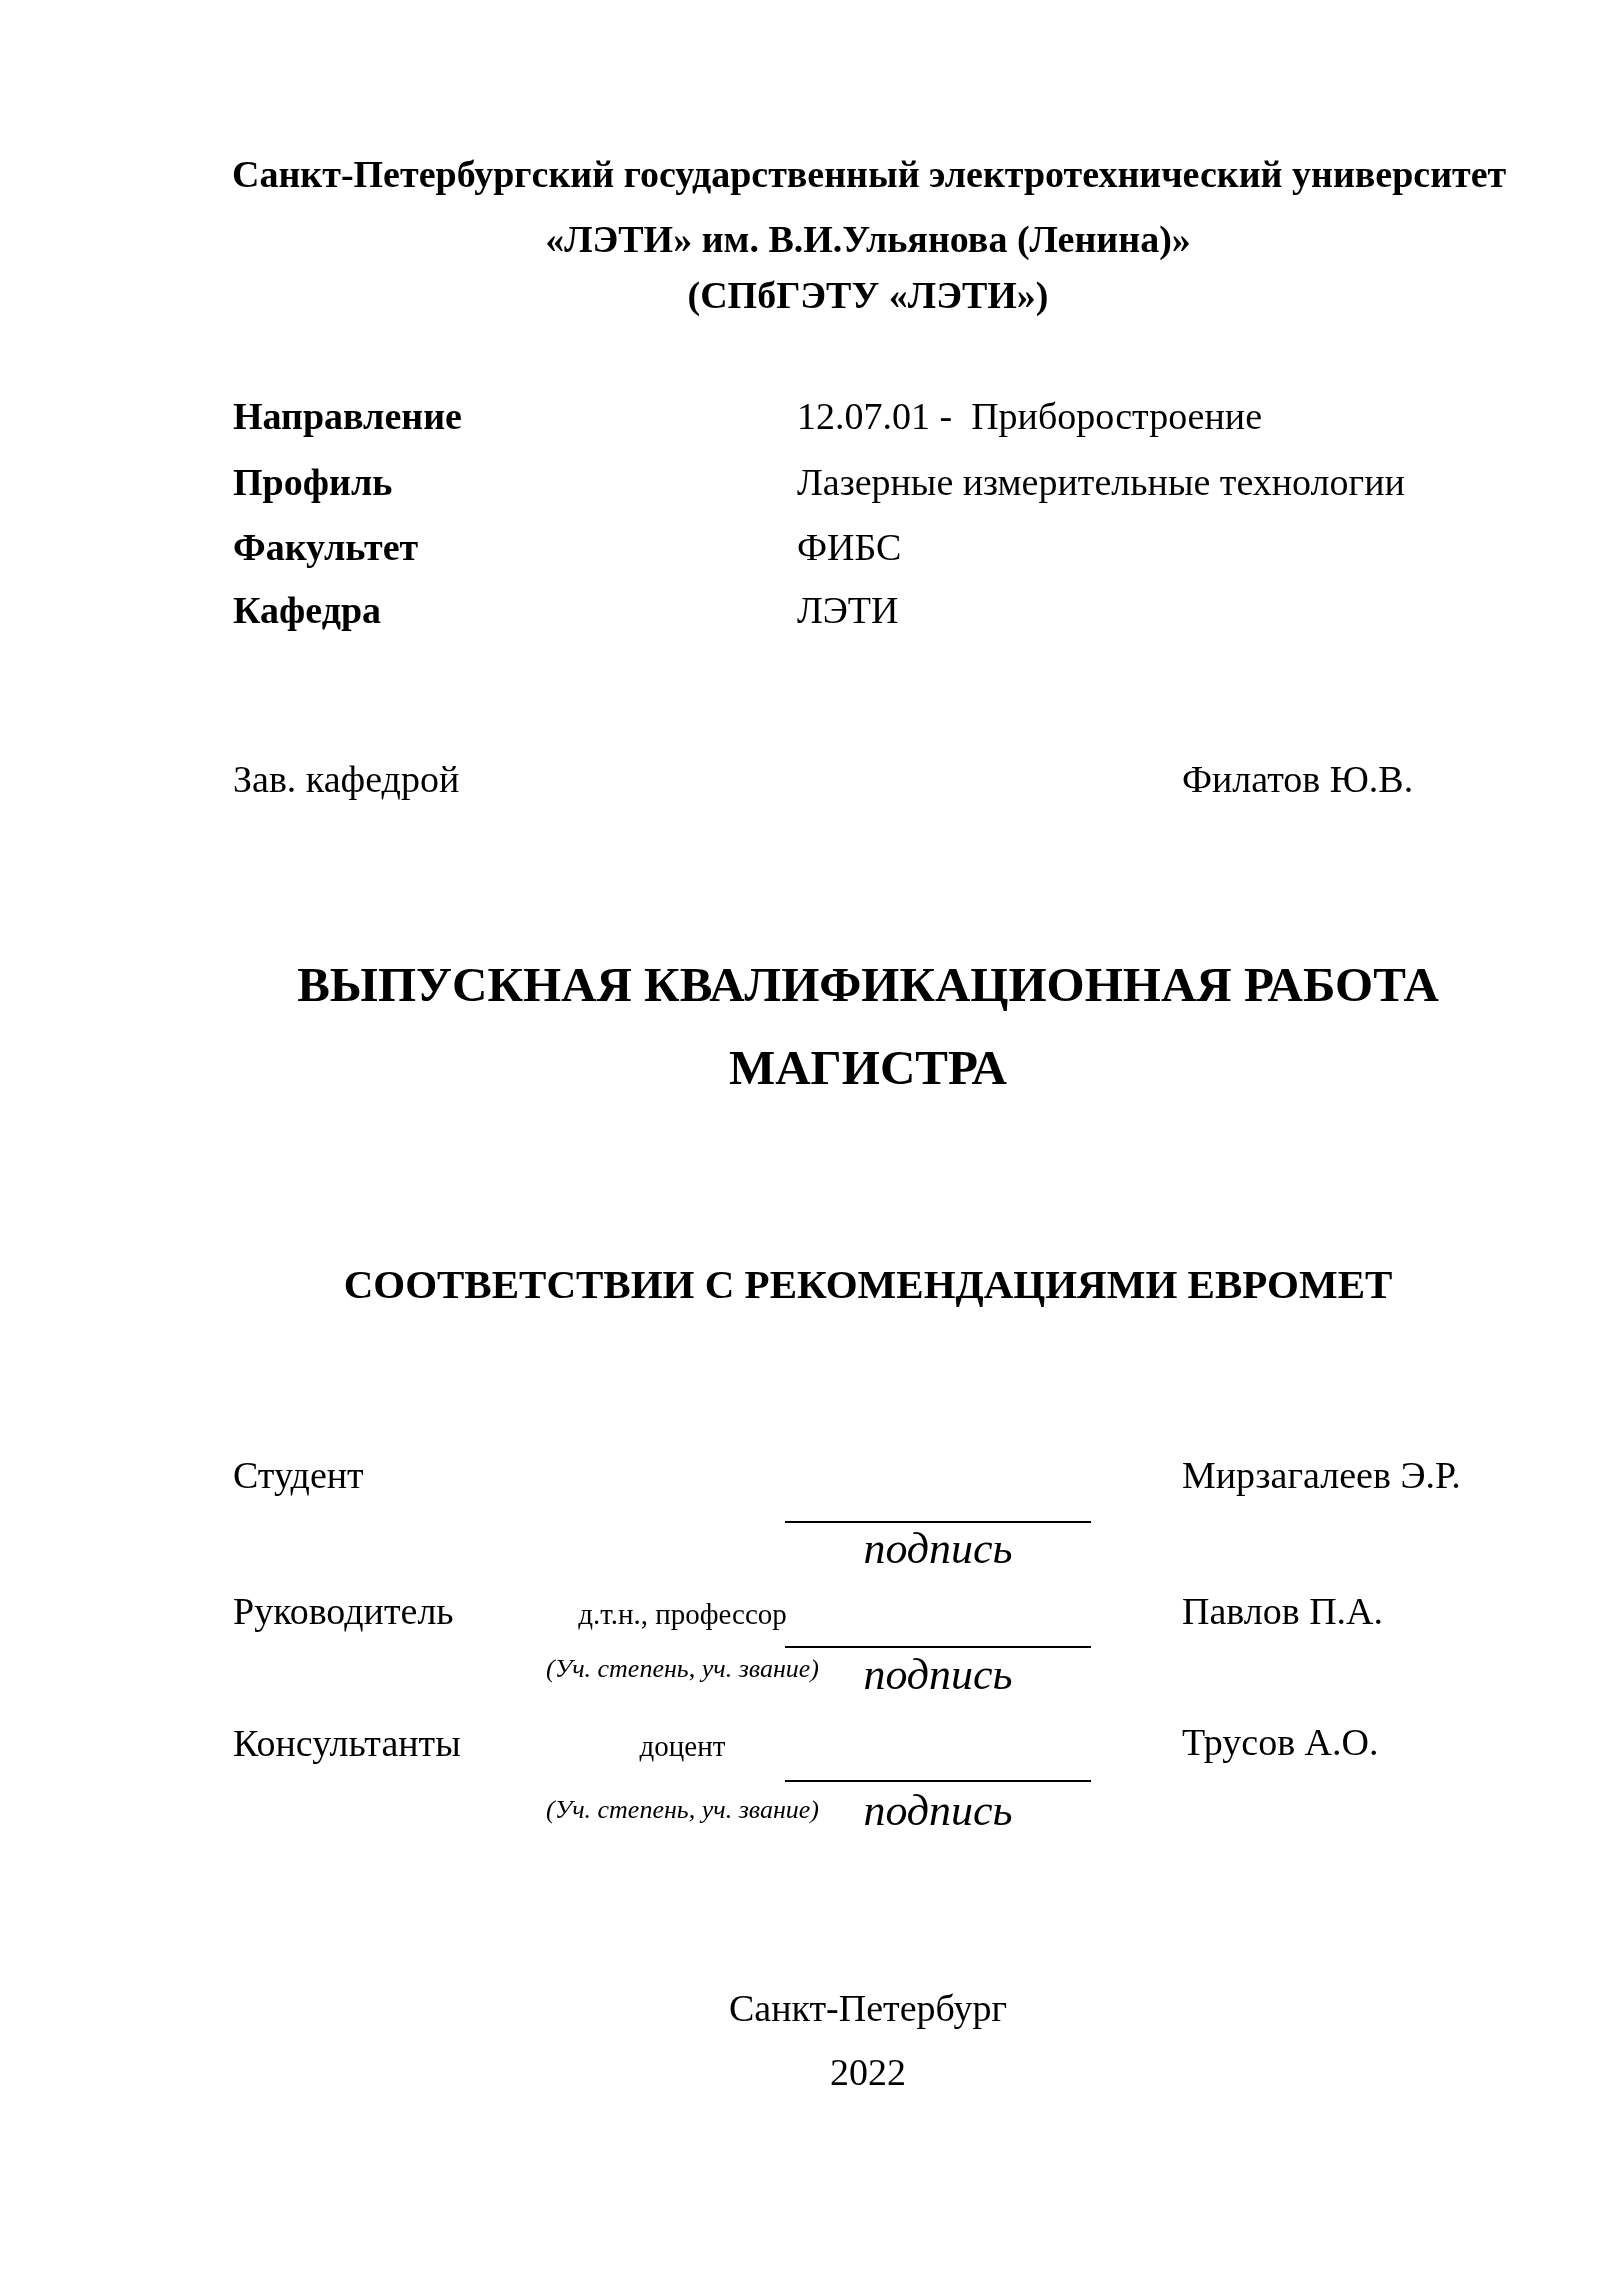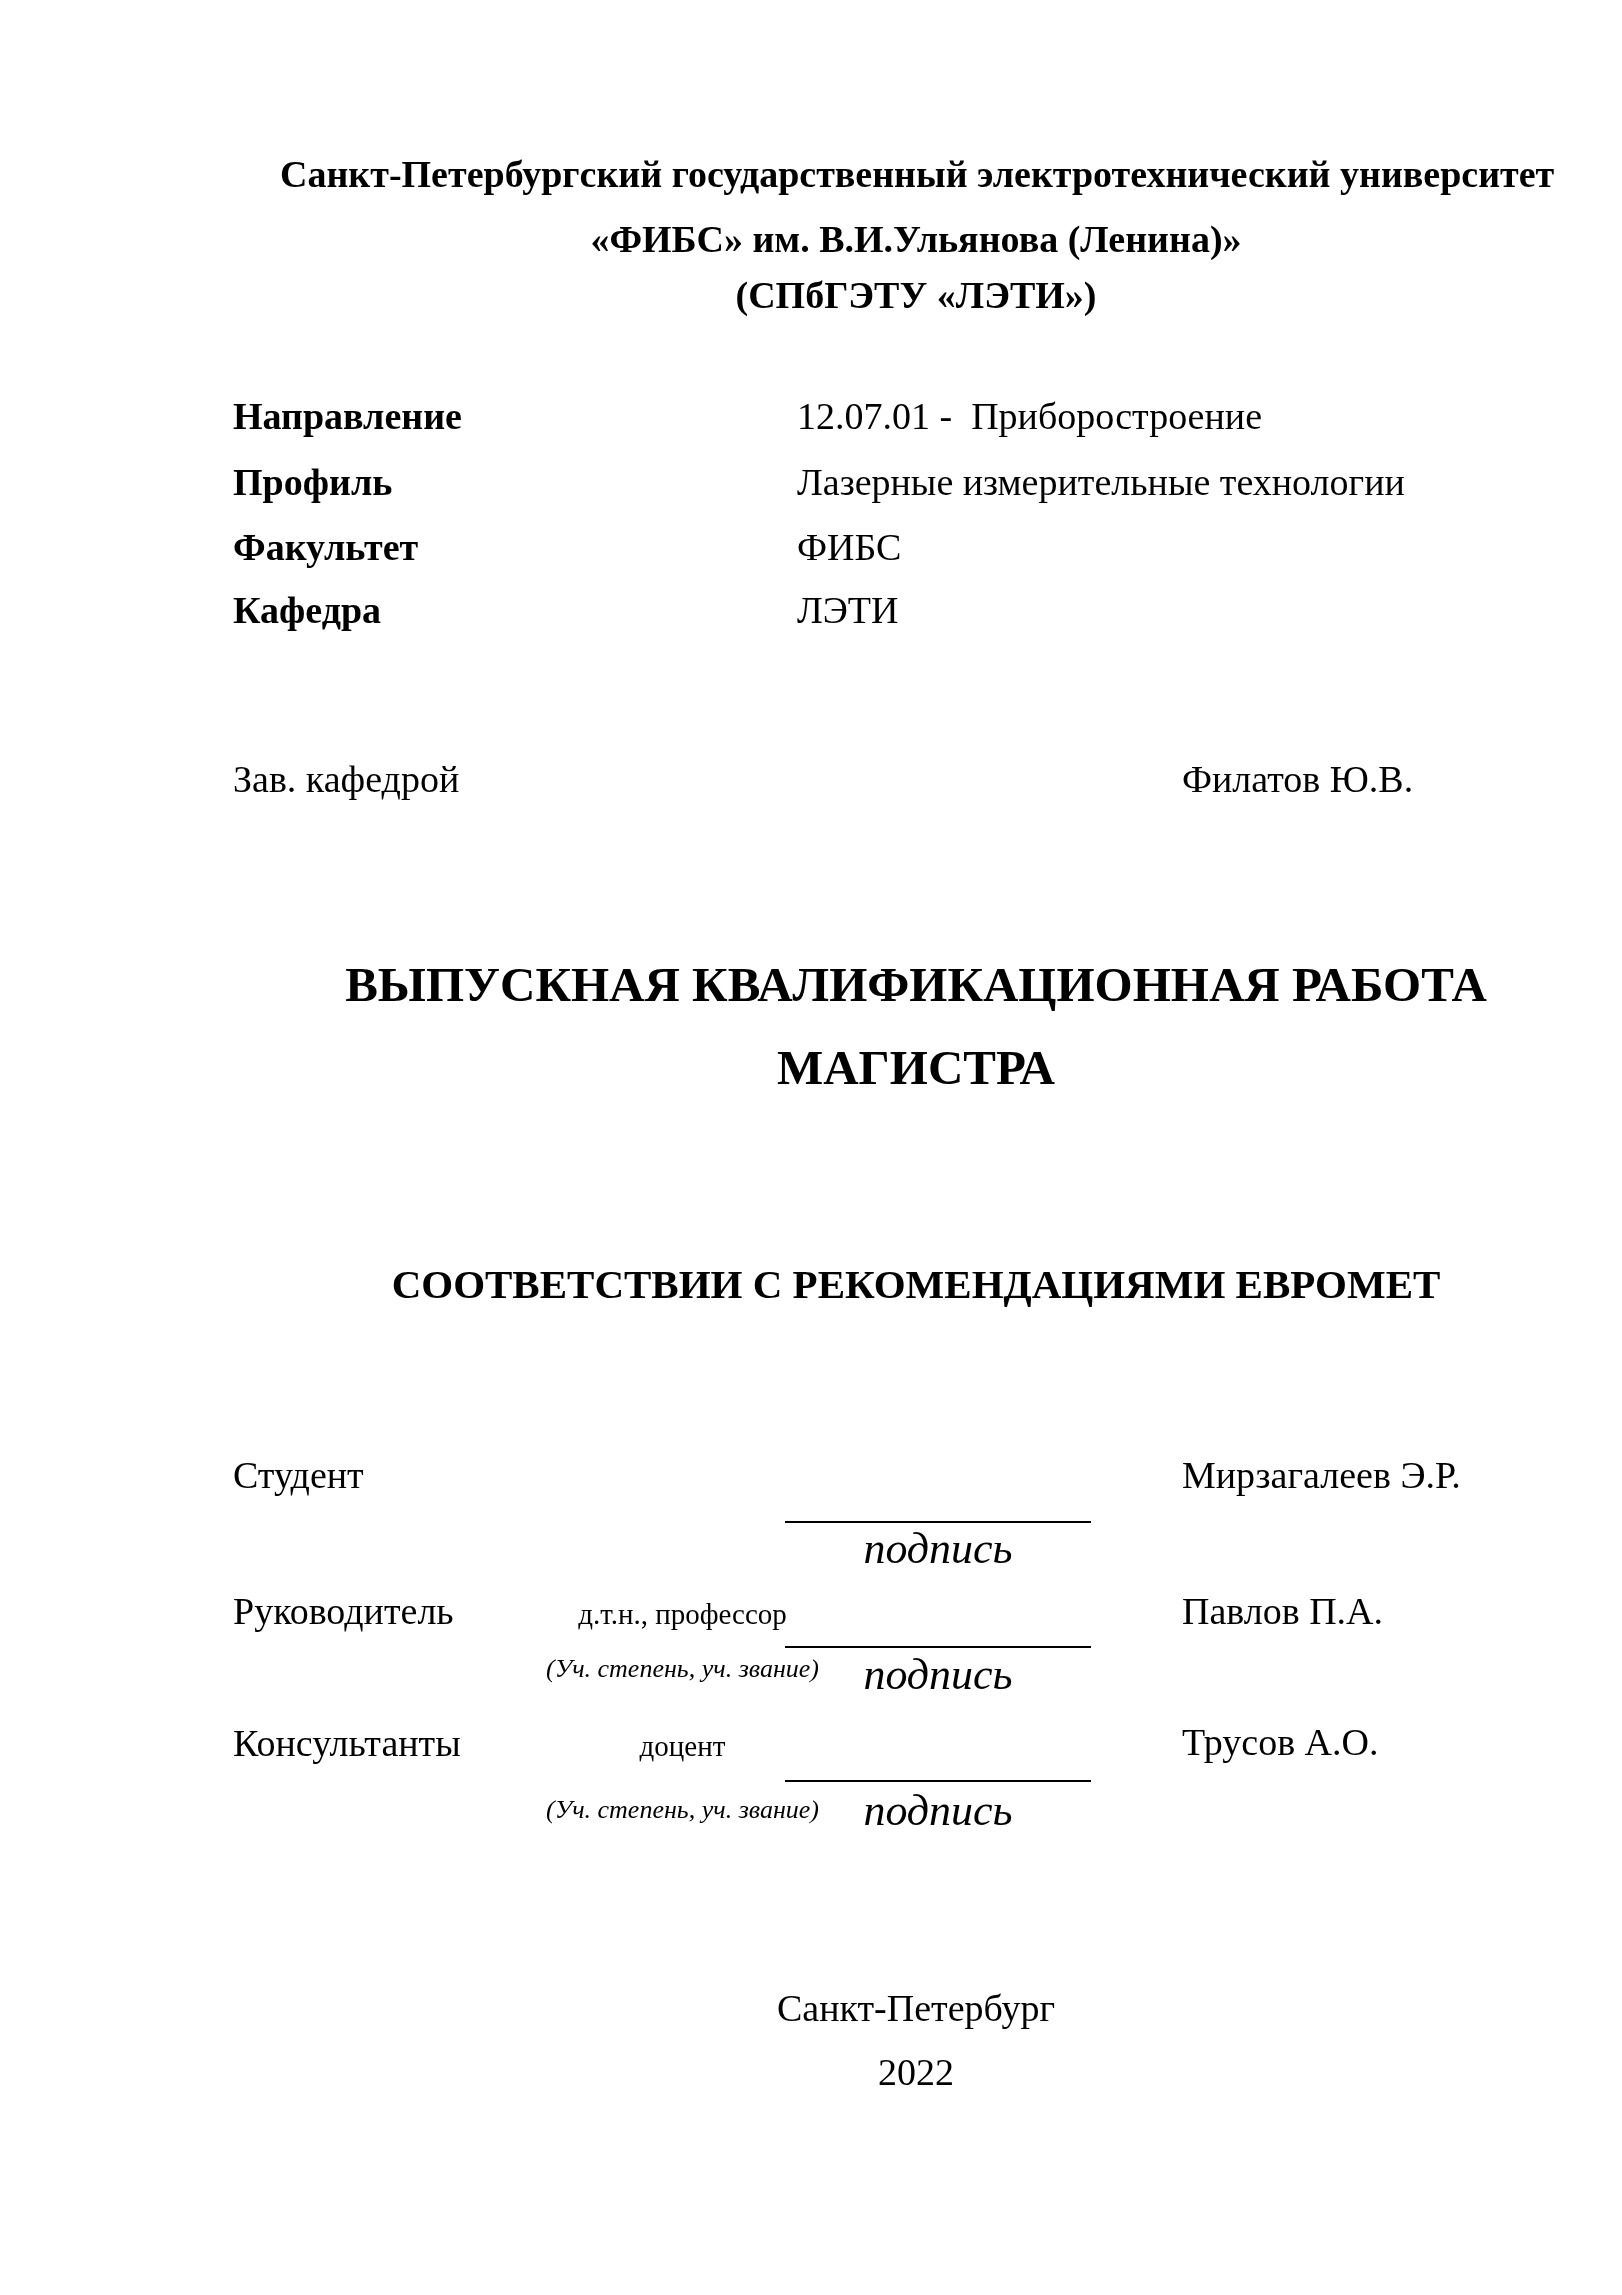--- a/index.html
+++ b/index.html
@@ -6,21 +6,21 @@
   .page{
     position:relative;
     width:1623px;height:2295px;
     margin:0 auto;
     background:#ffffff;
     color:#000;
     font-family:"Liberation Serif","DejaVu Serif",serif;
     overflow:hidden;
   }
   .t{position:absolute;white-space:pre;}
-  .center{left:232px;width:1272px;text-align:center;margin-left:48px;}
+  .center{left:232px;width:1272px;text-align:center;}
   .bold{font-weight:bold;}
   .italic{font-style:italic;}
   .fs48{font-size:38px;line-height:47px;}
   .fs62{font-size:49px;line-height:60px;}
   .fs52{font-size:41px;line-height:52px;}
   .fs46{font-size:44px;line-height:46px;}
   .fs42{font-size:29px;line-height:41px;}
   .fs33{font-size:26px;line-height:33px;}
   .label{left:233px;}
   .value{left:797px;}
@@ -28,21 +28,21 @@
   .degree{left:502px;width:361px;text-align:center;}
   .sigline{position:absolute;left:785px;width:306px;height:0;border-top:2.4px solid #000;}
   .sigcap{left:785px;width:306px;text-align:center;}
 </style>
 </head>
 <body>
 
 <div class="page">
 
   <div class="t center bold fs48" style="top:151px">Санкт-Петербургский государственный электротехнический университет</div>
-  <div class="t center bold fs48" style="top:216px">«ФИБС» им. В.И.Ульянова (Ленина)»</div>
+  <div class="t center bold fs48" style="top:216px">«ЛЭТИ» им. В.И.Ульянова (Ленина)»</div>
   <div class="t center bold fs48" style="top:272px">(СПбГЭТУ «ЛЭТИ»)</div>
 
   <div class="t label bold fs48" style="top:393px">Направление</div>
   <div class="t value fs48" style="top:393px">12.07.01 -  Приборостроение</div>
 
   <div class="t label bold fs48" style="top:459px">Профиль</div>
   <div class="t value fs48" style="top:459px">Лазерные измерительные технологии</div>
 
   <div class="t label bold fs48" style="top:524px">Факультет</div>
   <div class="t value fs48" style="top:524px">ФИБС</div>

